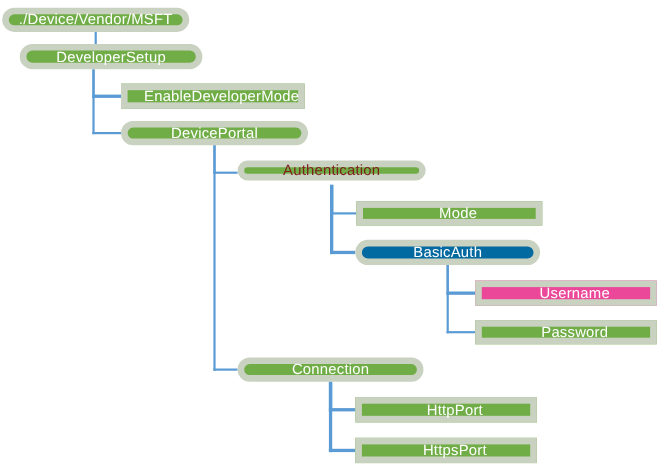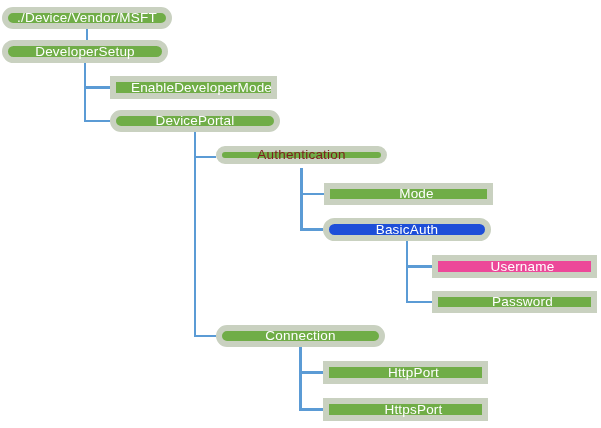--- a/index.html
+++ b/index.html
@@ -57,36 +57,36 @@
     <div class="conn" style="left: 405.75px; top: 265.25px; width: 26.25px; height: 2.5px; background: rgb(91, 155, 213);"></div>
     <div class="conn" style="left: 405.75px; top: 241px; width: 2.5px; height: 62.25px; background: rgb(91, 155, 213);"></div>
     <div class="conn" style="left: 405.75px; top: 300.75px; width: 26.25px; height: 2.5px; background: rgb(91, 155, 213);"></div>
     <div class="conn" style="left: 299.25px; top: 347px; width: 2.5px; height: 26.75px; background: rgb(91, 155, 213);"></div>
     <div class="conn" style="left: 299.25px; top: 371.25px; width: 23.75px; height: 2.5px; background: rgb(91, 155, 213);"></div>
     <div class="conn" style="left: 299.25px; top: 347px; width: 2.5px; height: 63.75px; background: rgb(91, 155, 213);"></div>
     <div class="conn" style="left: 299.25px; top: 408.25px; width: 23.75px; height: 2.5px; background: rgb(91, 155, 213);"></div>
     <div class="node pill" style="left: 2px; top: 7px; width: 170px; height: 22px; background: rgb(112, 173, 71); border-color: rgb(201, 209, 192); color: rgb(255, 255, 255);">
       <span>./Device/Vendor/MSFT</span>
     </div>
-    <div class="node pill" style="left: 2px; top: 40px; width: 166px; height: 23px; background: rgb(112, 173, 71); border-color: rgb(201, 209, 192); color: rgb(255, 255, 255);">
+    <div class="node pill" style="left: 18px; top: 40px; width: 166px; height: 23px; background: rgb(112, 173, 71); border-color: rgb(201, 209, 192); color: rgb(255, 255, 255);">
       <span>DeveloperSetup</span>
     </div>
     <div class="node rect" style="left: 110px; top: 76px; width: 167px; height: 23px; background: rgb(112, 173, 71); border-color: rgb(201, 209, 192); color: rgb(255, 255, 255);">
       <span>EnableDeveloperMode</span>
     </div>
     <div class="node pill" style="left: 110px; top: 110px; width: 170px; height: 22px; background: rgb(112, 173, 71); border-color: rgb(201, 209, 192); color: rgb(255, 255, 255);">
       <span>DevicePortal</span>
     </div>
     <div class="node pill" style="left: 216px; top: 146px; width: 171px; height: 18px; background: rgb(112, 173, 71); border-color: rgb(201, 209, 192); color: #7f1d1d;">
       <span>Authentication</span>
     </div>
     <div class="node rect" style="left: 324px; top: 183px; width: 169px; height: 22px; background: rgb(112, 173, 71); border-color: rgb(201, 209, 192); color: rgb(255, 255, 255);">
       <span>Mode</span>
     </div>
-    <div class="node pill" style="left: 323px; top: 218px; width: 168px; height: 23px; background: #1d4ed8; border-color: rgb(201, 209, 192); color: rgb(255, 255, 255);">
+    <div class="node pill" style="left: 323px; top: 218px; width: 168px; height: 23px; background: #0369a1; border-color: rgb(201, 209, 192); color: rgb(255, 255, 255);">
       <span>BasicAuth</span>
     </div>
     <div class="node rect" style="left: 432px; top: 255px; width: 165px; height: 23px; background: #ec4899; border-color: rgb(201, 209, 192); color: rgb(255, 255, 255);">
       <span>Username</span>
     </div>
     <div class="node rect" style="left: 432px; top: 291px; width: 165px; height: 22px; background: rgb(112, 173, 71); border-color: rgb(201, 209, 192); color: rgb(255, 255, 255);">
       <span>Password</span>
     </div>
     <div class="node pill" style="left: 216px; top: 325px; width: 169px; height: 22px; background: rgb(112, 173, 71); border-color: rgb(201, 209, 192); color: rgb(255, 255, 255);">
       <span>Connection</span>

